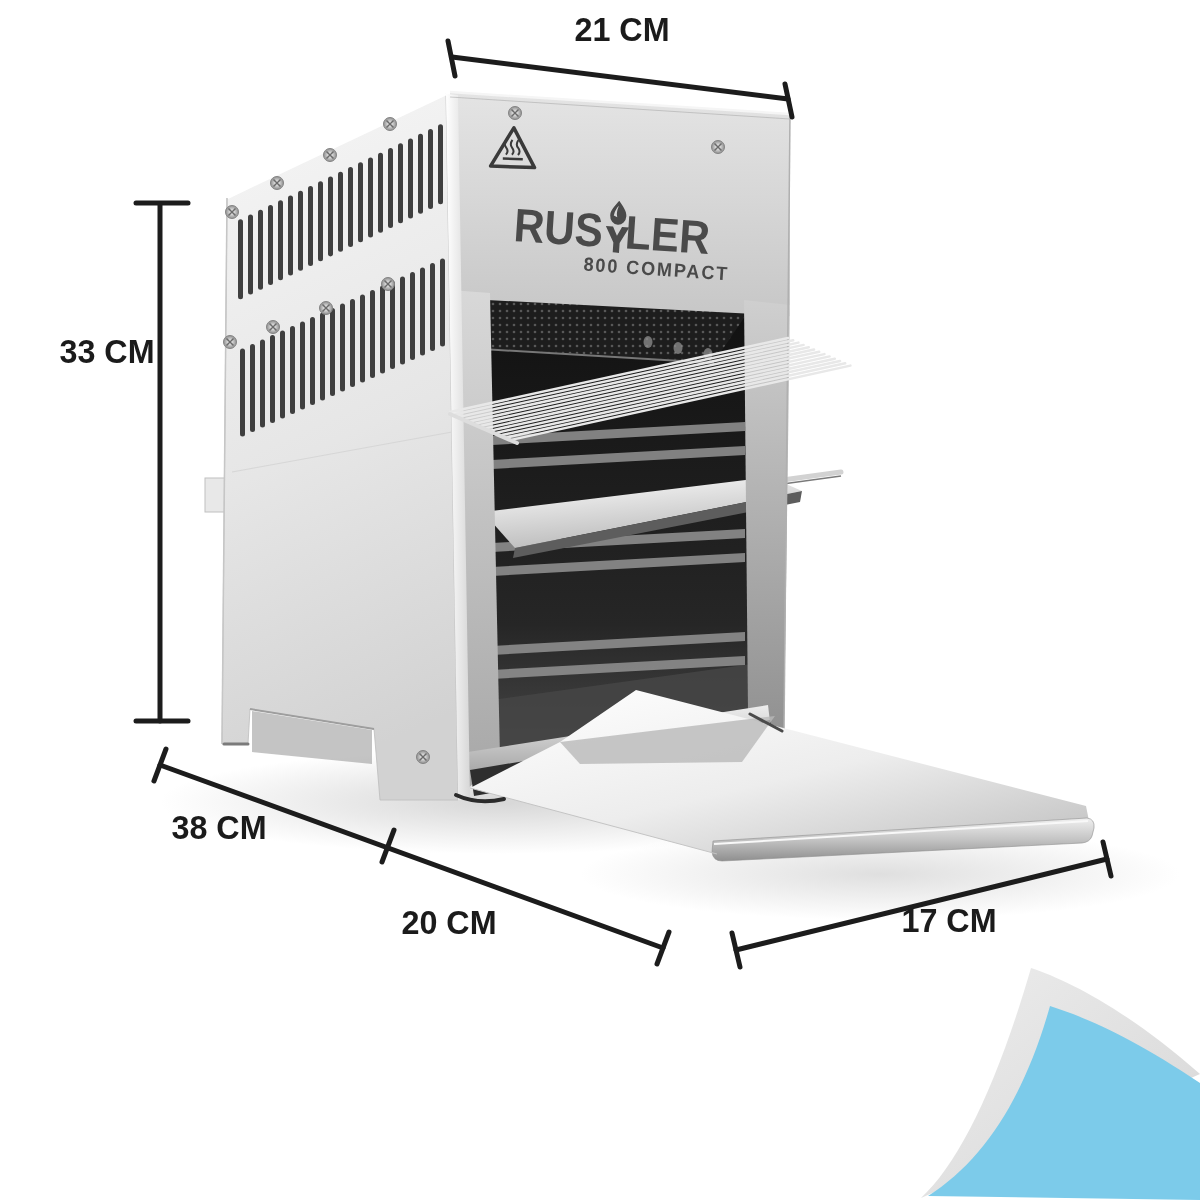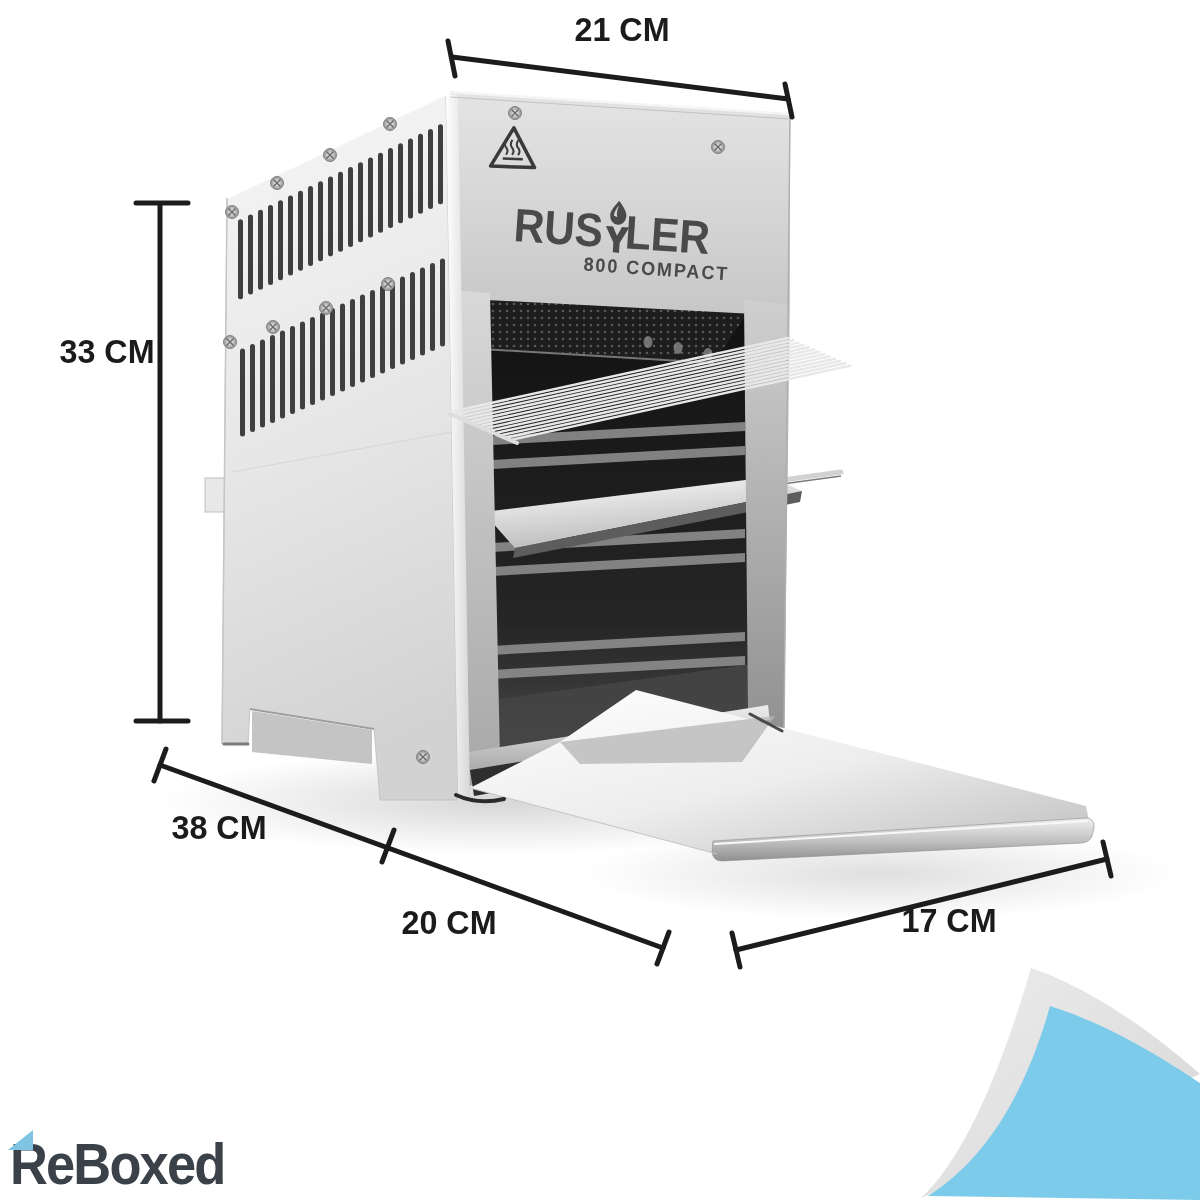--- a/index.html
+++ b/index.html
@@ -323,20 +323,14 @@
         <path d="M15,0 C20,6 24,10 24,15 A9,9 0 1,1 6,15 C6,10 10,6 15,0 Z" fill="#4a4a4a"></path>
         <path d="M10,15 C11,10 13,7 15,5 C13,10.5 13,13 14,16.5 Z" fill="#d6d6d6"></path>
         <path d="M2,26 L10,26 L15,35 L20,26 L28,26 L18.5,42 L18.5,52 L11.5,52 L11.5,42 Z" fill="#4a4a4a"></path>
       </svg>
     </span>
     <span>LER</span>
   </div>
   <div class="model-row">800 COMPACT</div>
 </div>
 
-<div class="reboxed">
-  <span class="txt">ReBoxed</span>
-  <svg width="26" height="21" viewBox="0 0 26 21">
-    <polygon points="0,20 25,0 25,20" fill="#7fc4e3"></polygon>
-  </svg>
+
 </div>
 
-</div>
-
 </body></html>

